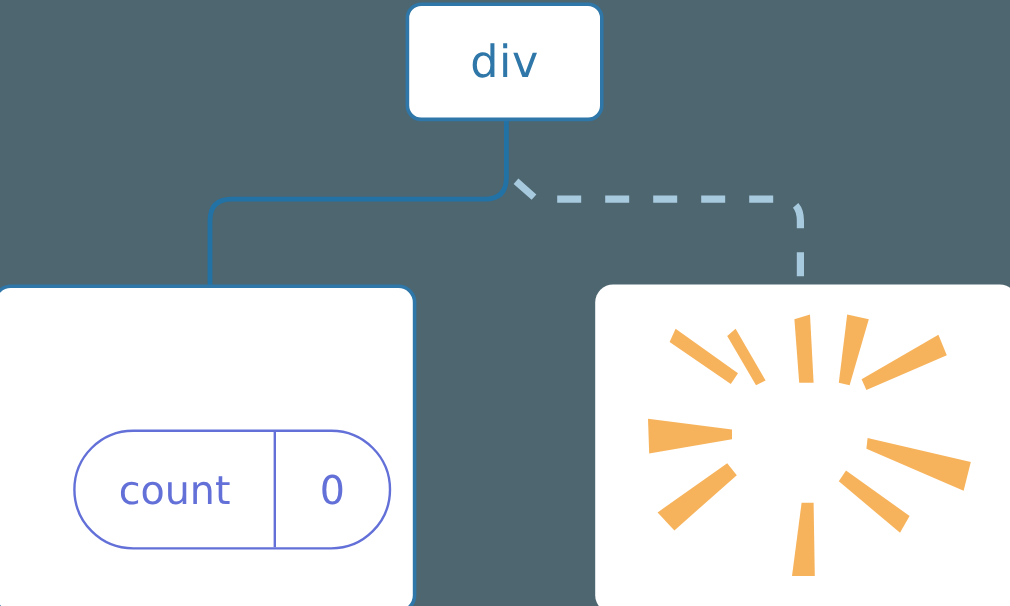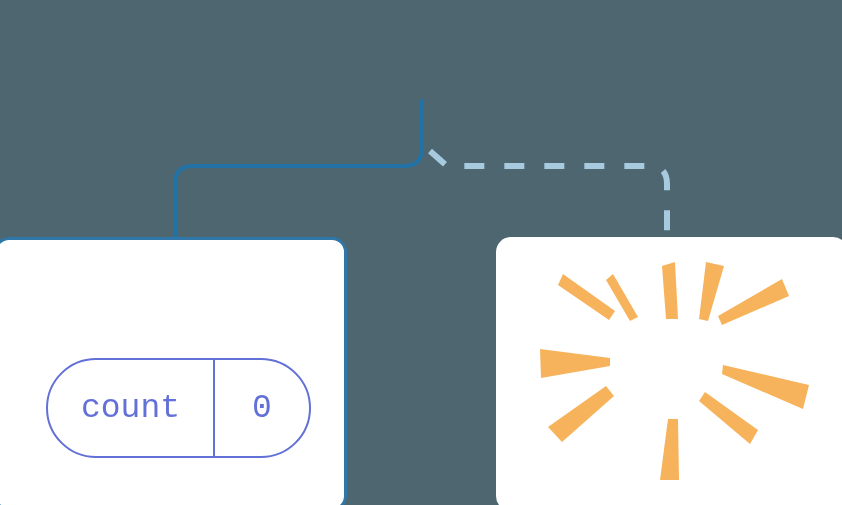--- a/index.html
+++ b/index.html
@@ -73,31 +73,30 @@
     width: 352px;
     height: 274px;
     border: none;
     border-radius: 15px;
     justify-content: center;
   }
 
   
   .state-pill {
     position: absolute;
-    left: 49px;
+    left: 64px;
     top: 118px;
     width: 265px;
     height: 100px;
     border: 2px solid #6370d8;
     border-radius: 52px;
     box-sizing: border-box;
     display: flex;
     align-items: stretch;
     background: #ffffff;
-    font-family: Liberation Mono, monospace;
   }
   .state-key {
     width: 167px;
     display: flex;
     align-items: center;
     justify-content: center;
     font-size: 33px;
     color: #6370d8;
     border-right: 2px solid #6370d8;
     box-sizing: border-box;
@@ -124,20 +123,23 @@
 
 <div id="stage">
 
   <svg id="edges" viewBox="0 0 842 505" xmlns="http://www.w3.org/2000/svg">
 
     <path d="M 422 101 L 422 148 Q 422 166 404 166 L 193 166 Q 175 166 175 184 L 175 237" fill="none" stroke="#2272a6" stroke-width="4" stroke-linecap="round"></path>
 
     <path d="M 430 151 L 447 166 L 649 166 Q 667 166 667 184 L 667 237" fill="none" stroke="#a8cade" stroke-width="6" stroke-linecap="butt" stroke-dasharray="20 20"></path>
   </svg>
 
+  <div class="node node-root">
+    <span class="node-title">div</span>
+  </div>
 
   <div class="node node-counter">
     <div class="state-pill">
       <span class="state-key">count</span>
       <span class="state-val">0</span>
     </div>
   </div>
 
   <div class="node node-burst">
     <svg class="burst-svg" width="300" height="250" viewBox="-150 -125 300 250" xmlns="http://www.w3.org/2000/svg">

